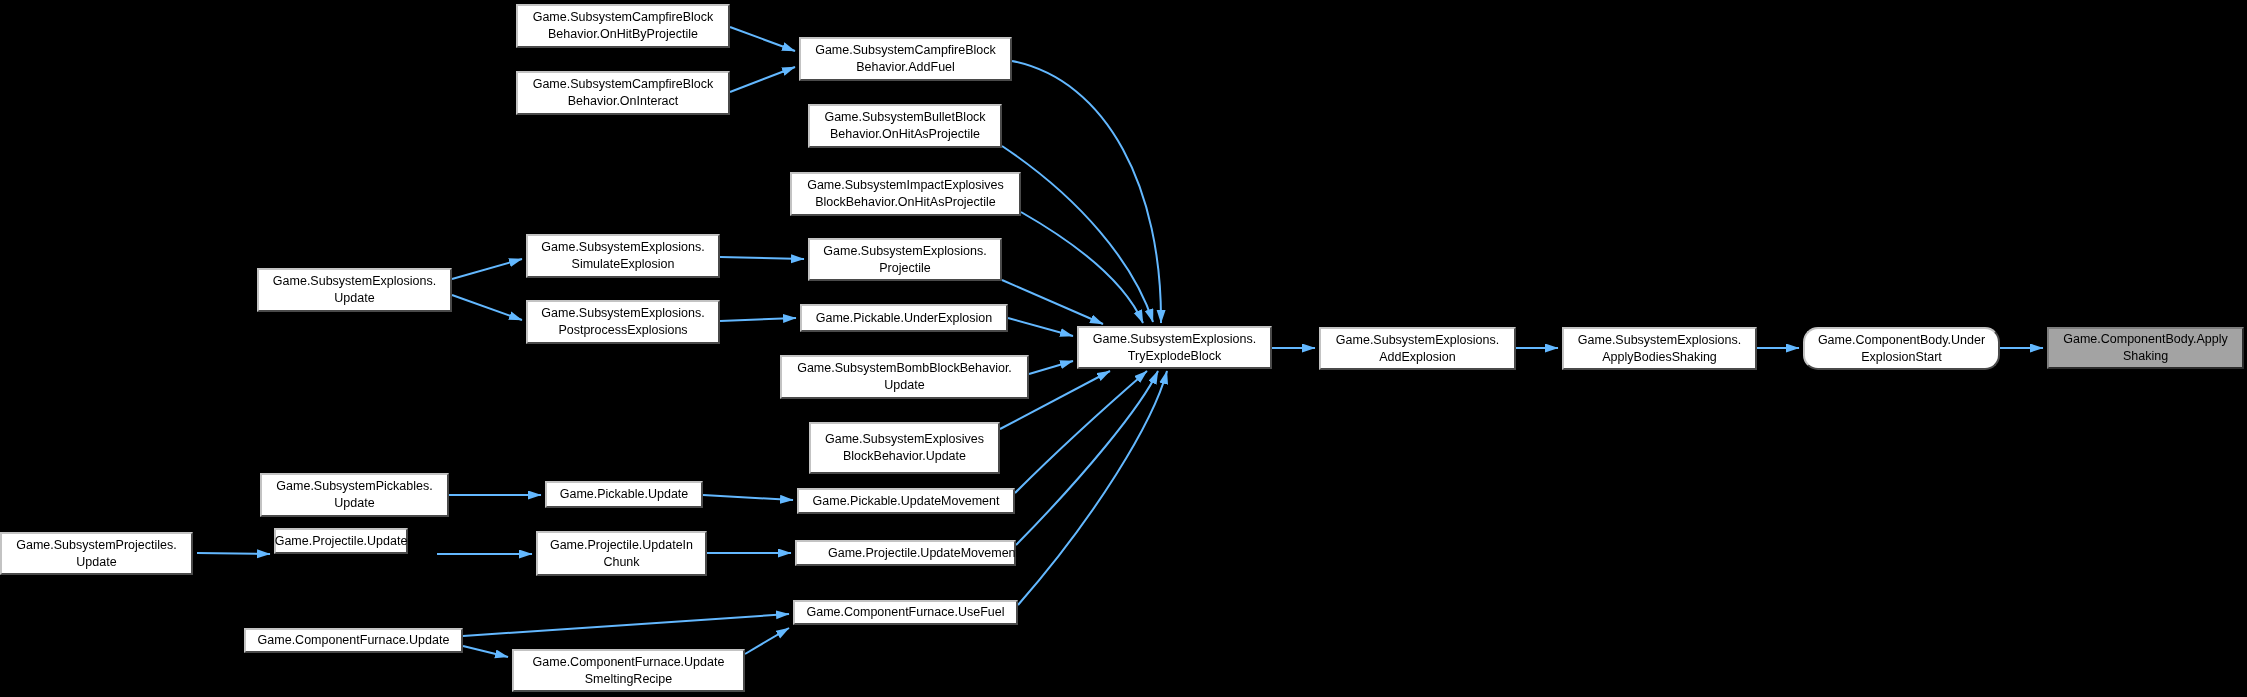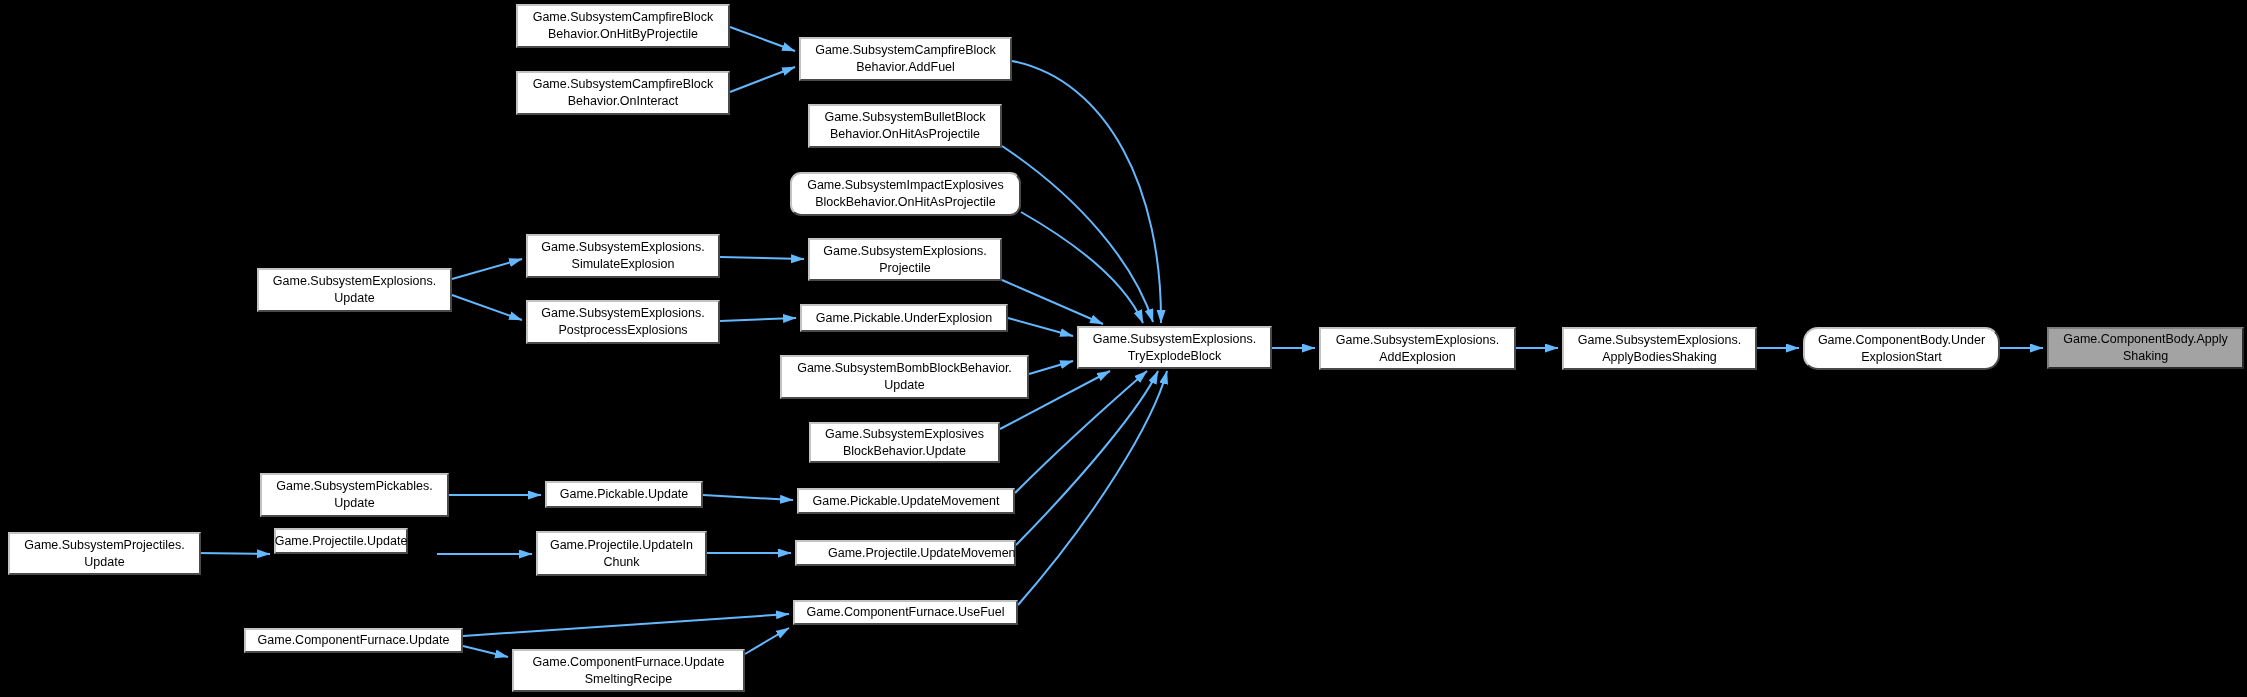--- a/index.html
+++ b/index.html
@@ -87,21 +87,21 @@
         <span class="ln">Behavior.OnInteract</span>
       </div>
       <div class="node" style="left: 799px; top: 37px; width: 213px; height: 44px;">
         <span class="ln">Game.SubsystemCampfireBlock</span>
         <span class="ln">Behavior.AddFuel</span>
       </div>
       <div class="node" style="left: 808px; top: 104px; width: 194px; height: 44px;">
         <span class="ln">Game.SubsystemBulletBlock</span>
         <span class="ln">Behavior.OnHitAsProjectile</span>
       </div>
-      <div class="node" style="left: 790px; top: 172px; width: 231px; height: 44px; border-radius: 11px;">
+      <div class="node" style="left: 790px; top: 172px; width: 231px; height: 44px;">
         <span class="ln">Game.SubsystemImpactExplosives</span>
         <span class="ln">BlockBehavior.OnHitAsProjectile</span>
       </div>
       <div class="node" style="left: 257px; top: 268px; width: 195px; height: 44px;">
         <span class="ln">Game.SubsystemExplosions.</span>
         <span class="ln">Update</span>
       </div>
       <div class="node" style="left: 526px; top: 234px; width: 194px; height: 44px;">
         <span class="ln">Game.SubsystemExplosions.</span>
         <span class="ln">SimulateExplosion</span>
@@ -114,21 +114,21 @@
         <span class="ln">Game.SubsystemExplosions.</span>
         <span class="ln">Projectile</span>
       </div>
       <div class="node" style="left: 800px; top: 304px; width: 208px; height: 28px;">
         <span class="ln">Game.Pickable.UnderExplosion</span>
       </div>
       <div class="node" style="left: 780px; top: 355px; width: 249px; height: 44px;">
         <span class="ln">Game.SubsystemBombBlockBehavior.</span>
         <span class="ln">Update</span>
       </div>
-      <div class="node" style="left: 809px; top: 422px; width: 191px; height: 41px;">
+      <div class="node" style="left: 809px; top: 422px; width: 191px; height: 52px;">
         <span class="ln">Game.SubsystemExplosives</span>
         <span class="ln">BlockBehavior.Update</span>
       </div>
       <div class="node" style="left: 1077px; top: 326px; width: 195px; height: 43px;">
         <span class="ln">Game.SubsystemExplosions.</span>
         <span class="ln">TryExplodeBlock</span>
       </div>
       <div class="node" style="left: 1319px; top: 327px; width: 197px; height: 43px;">
         <span class="ln">Game.SubsystemExplosions.</span>
         <span class="ln">AddExplosion</span>
@@ -148,21 +148,21 @@
       <div class="node" style="left: 260px; top: 473px; width: 189px; height: 44px;">
         <span class="ln">Game.SubsystemPickables.</span>
         <span class="ln">Update</span>
       </div>
       <div class="node" style="left: 545px; top: 481px; width: 158px; height: 27px;">
         <span class="ln">Game.Pickable.Update</span>
       </div>
       <div class="node" style="left: 797px; top: 488px; width: 218px; height: 26px;">
         <span class="ln">Game.Pickable.UpdateMovement</span>
       </div>
-      <div class="node" style="left: 8px; top: 532px; width: 193px; height: 43px;">
+      <div class="node" style="left: 0; top: 532px; width: 193px; height: 43px;">
         <span class="ln">Game.SubsystemProjectiles.</span>
         <span class="ln">Update</span>
       </div>
       <div class="node" style="left: 274px; top: 528px; width: 134px; height: 26px;">
         <span class="ln">Game.Projectile.Update</span>
       </div>
       <div class="node" style="left: 536px; top: 531px; width: 171px; height: 45px;">
         <span class="ln">Game.Projectile.UpdateIn</span>
         <span class="ln">Chunk</span>
       </div>

